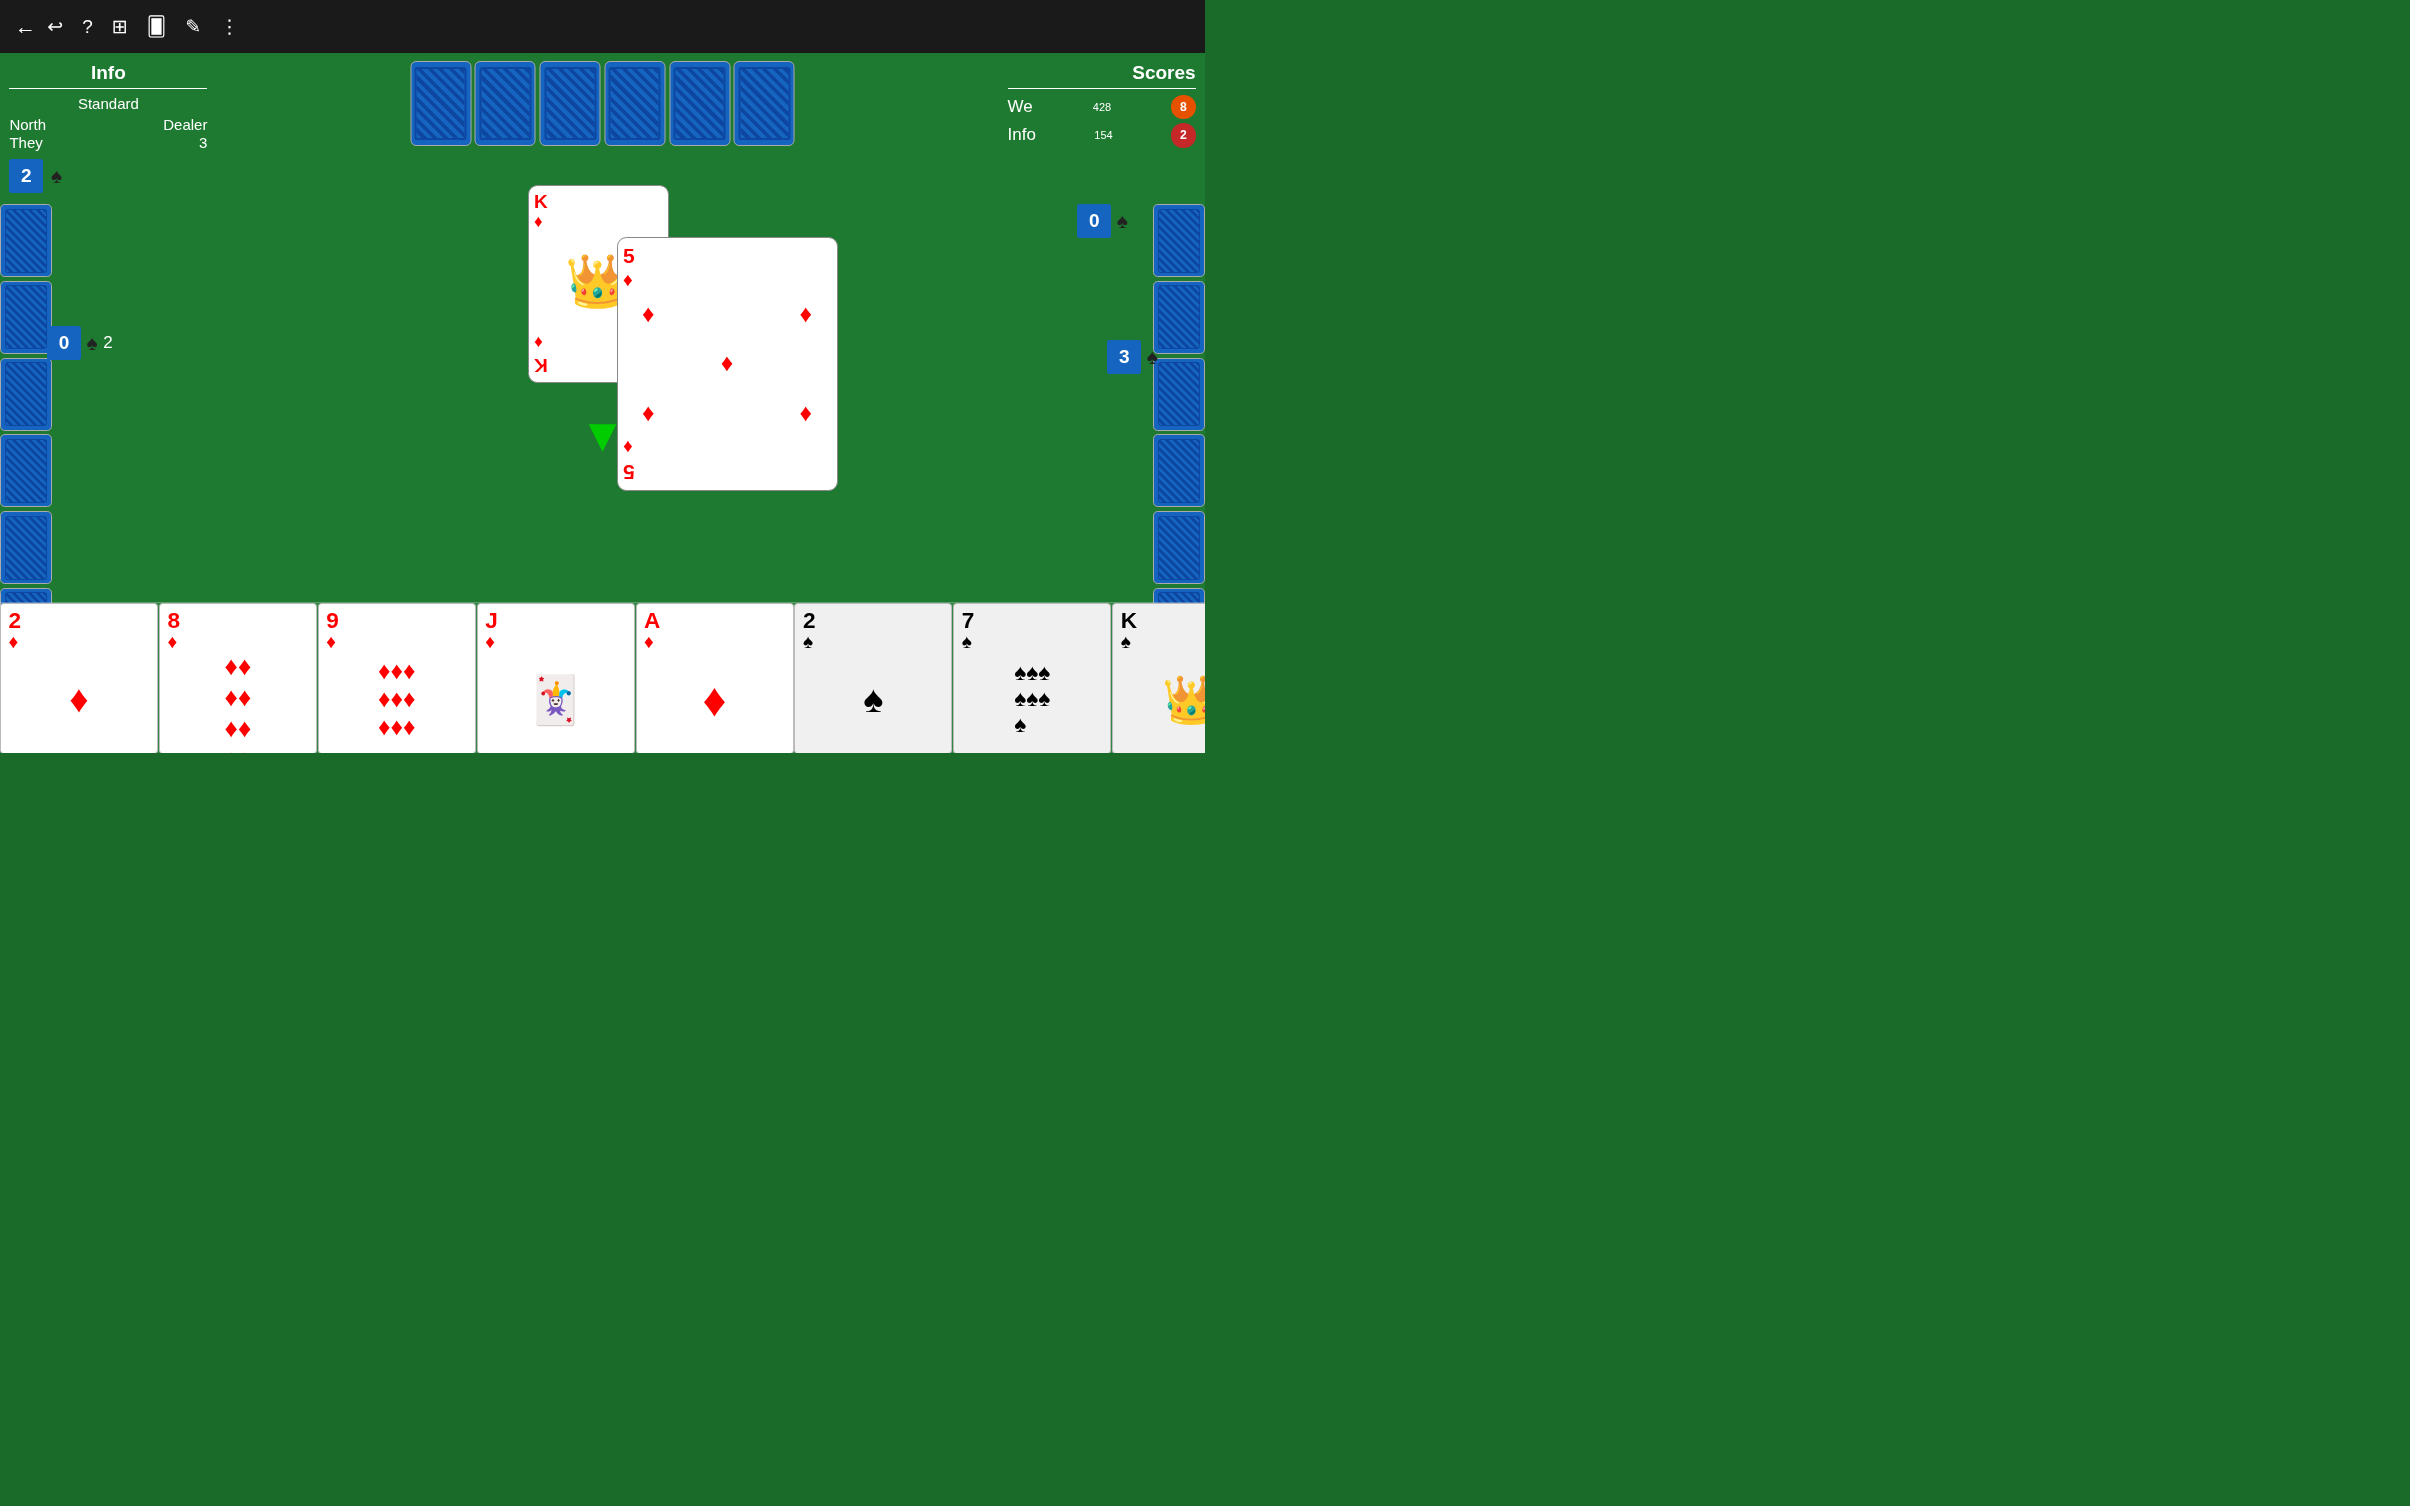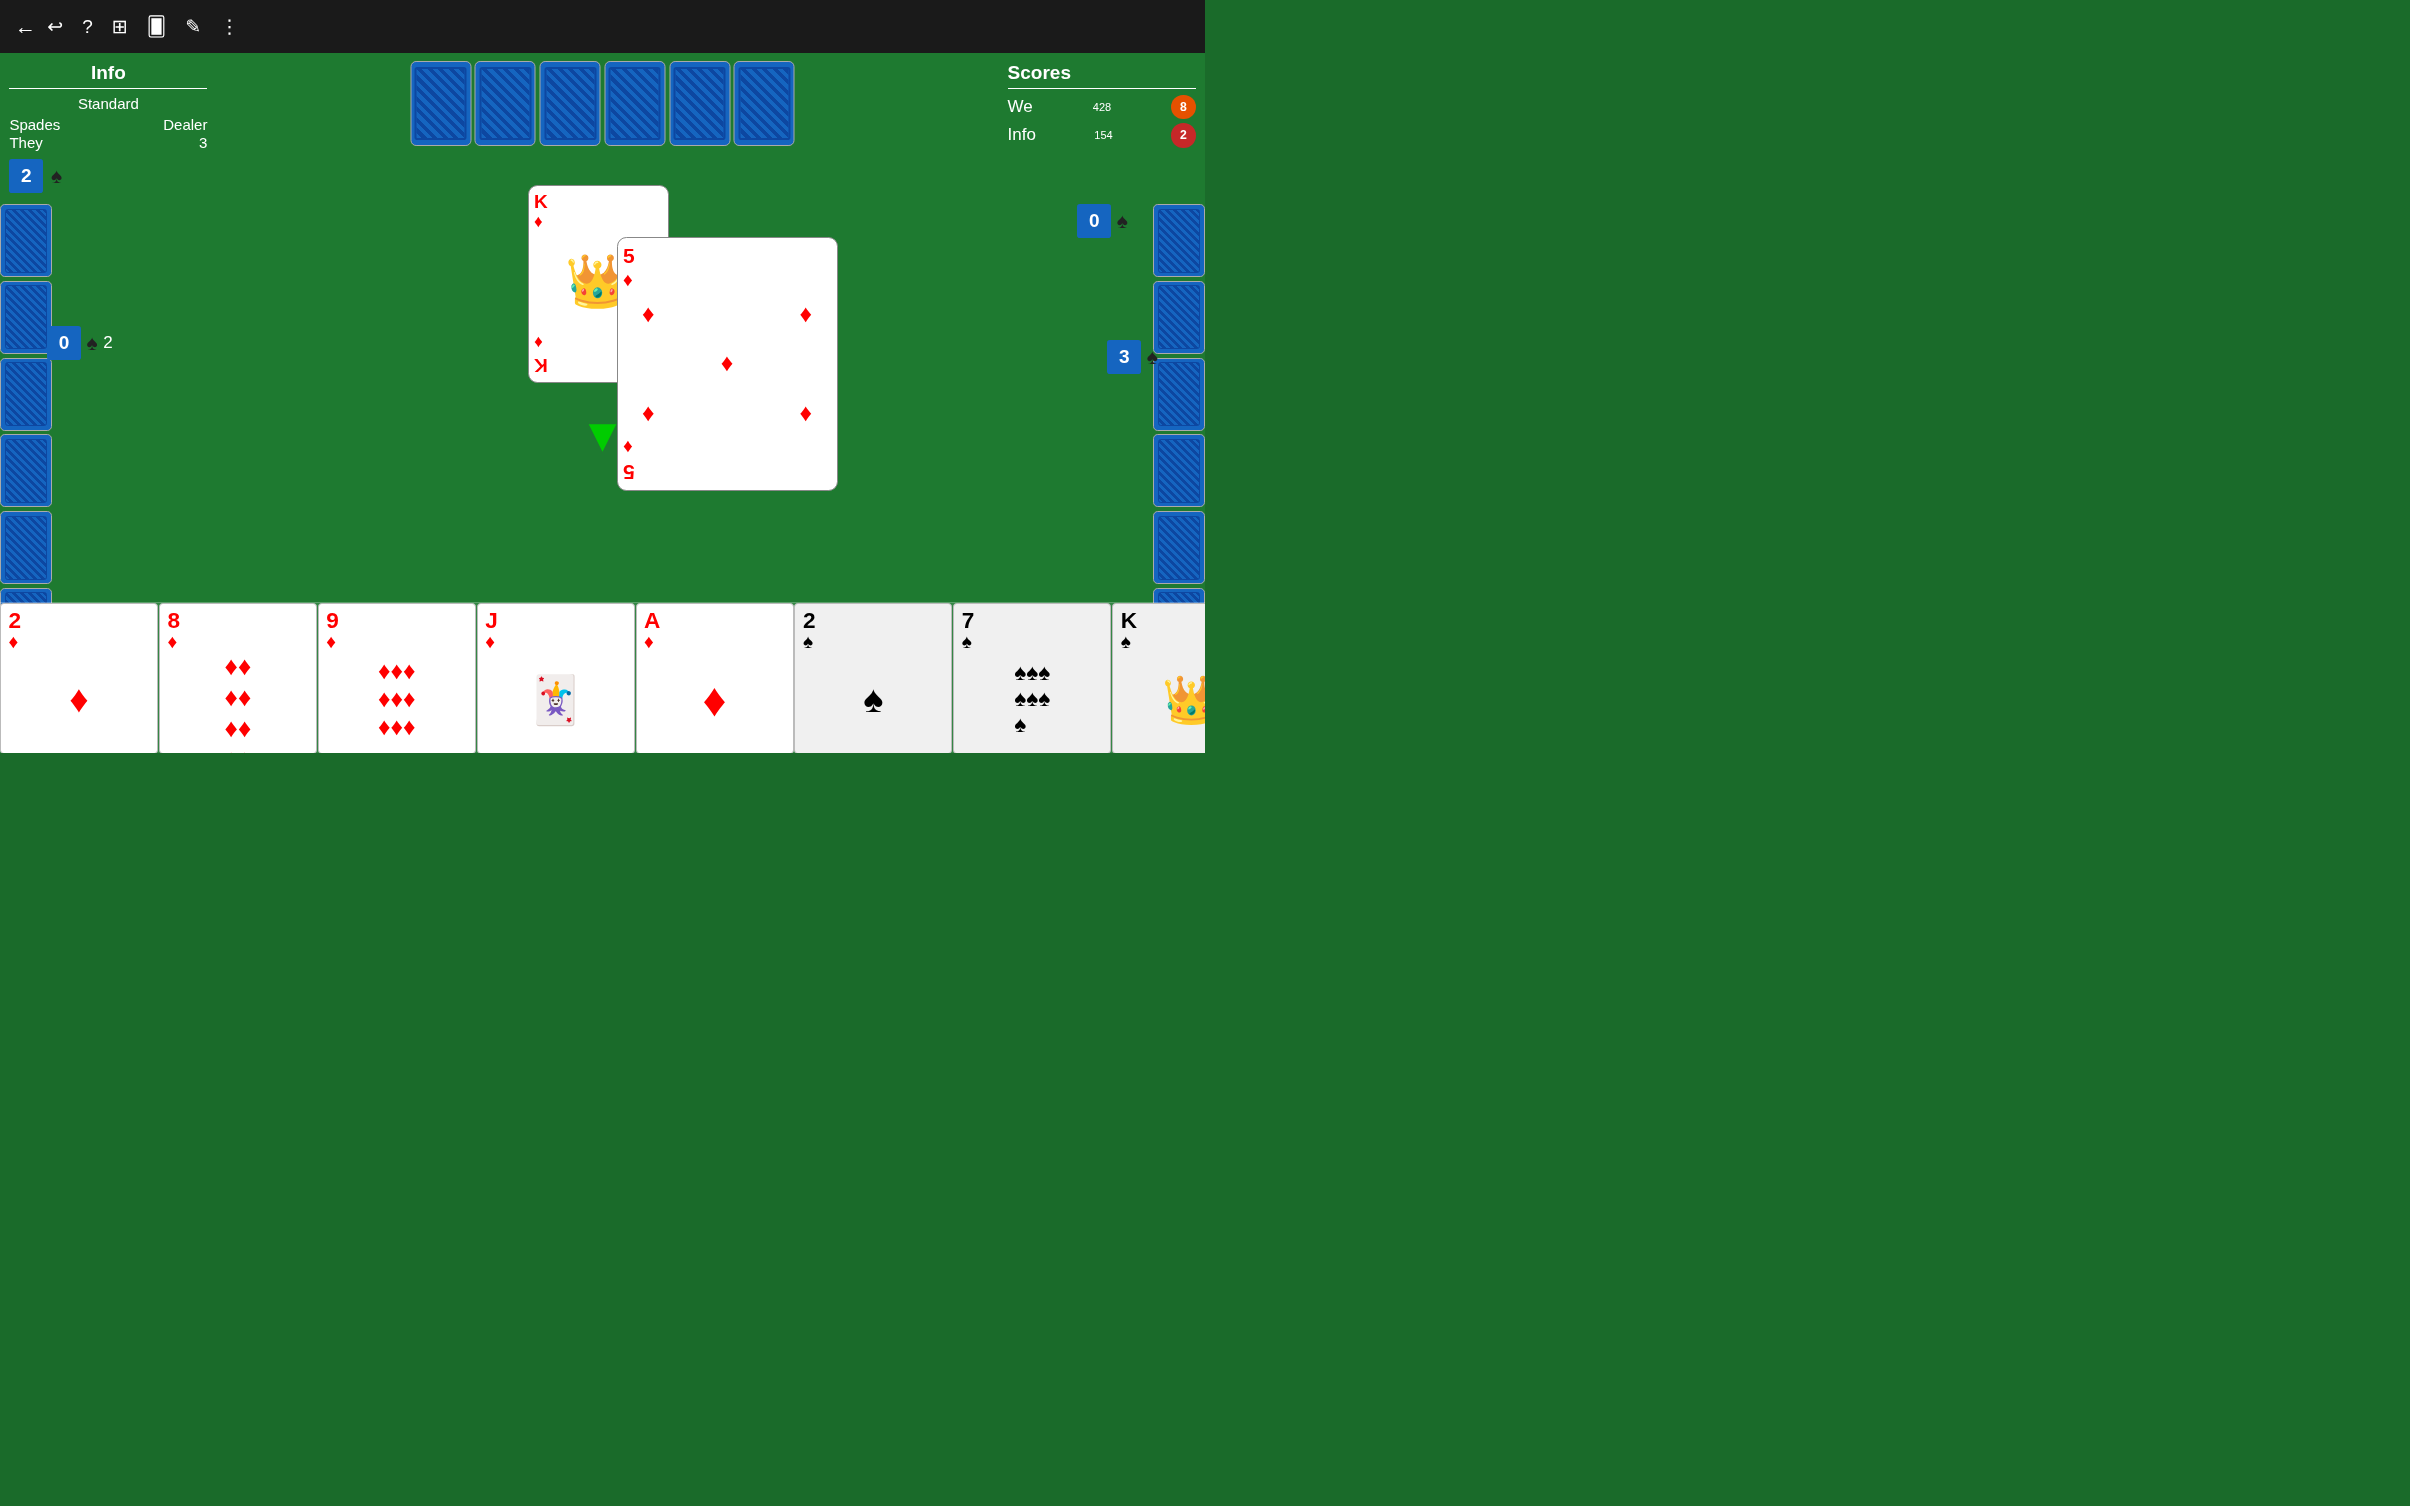--- a/index.html
+++ b/index.html
@@ -110,21 +110,21 @@
       position: absolute;
       top: 9.4px;
       right: 9.4px;
       background: transparent;
       color: white;
       width: 188px;
     }
     #scores-panel .scores-title {
       font-size: 19px;
       font-weight: bold;
-      text-align: left;
+      text-align: right;
       border-bottom: 1.9px solid white;
       padding-bottom: 3.8px;
       margin-bottom: 5.6px;
     }
     #scores-panel .score-row {
       display: flex;
       align-items: center;
       justify-content: space-between;
       margin-bottom: 3.8px;
       font-size: 17px;
@@ -334,21 +334,21 @@
     <span>⋮</span>
   </div>
 </div>
 
 <div id="game-area">
 
   <div id="info-panel">
     <div class="info-title">Info</div>
     <div class="info-standard">Standard</div>
     <div class="info-row">
-      <span>Spades</span>
+      <span>North</span>
       <span>Dealer</span>
     </div>
     <div class="info-row">
       <span>They</span>
       <span>3</span>
     </div>
     <div class="bid-display">
       <div class="bid-box">2</div>
       <span class="spade-symbol">♠</span>
     </div>

